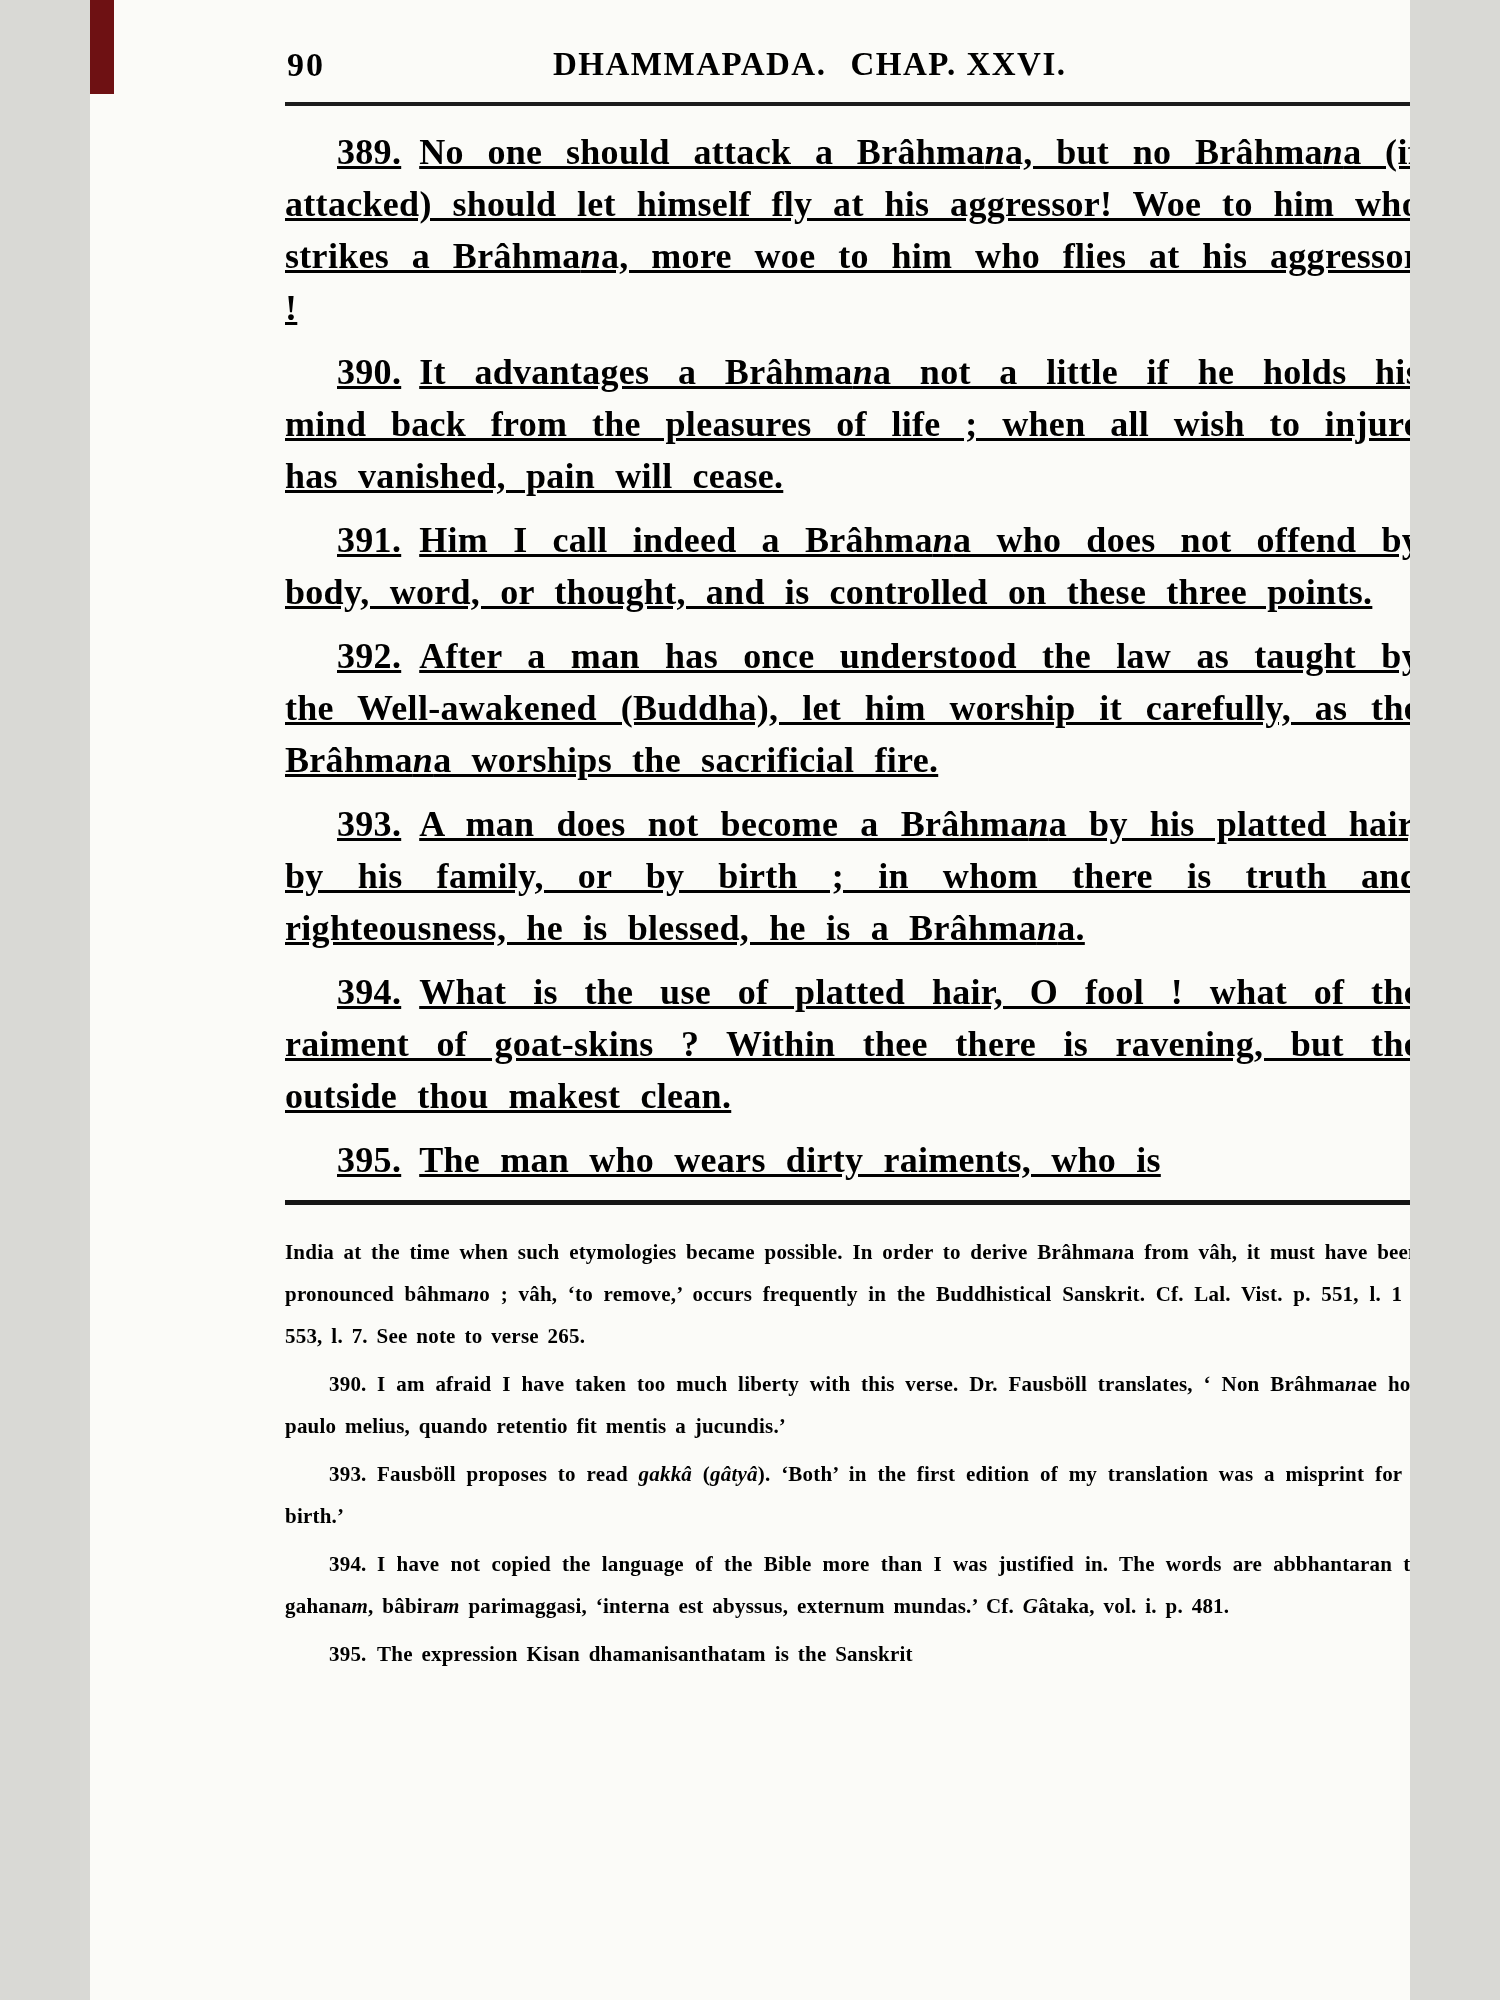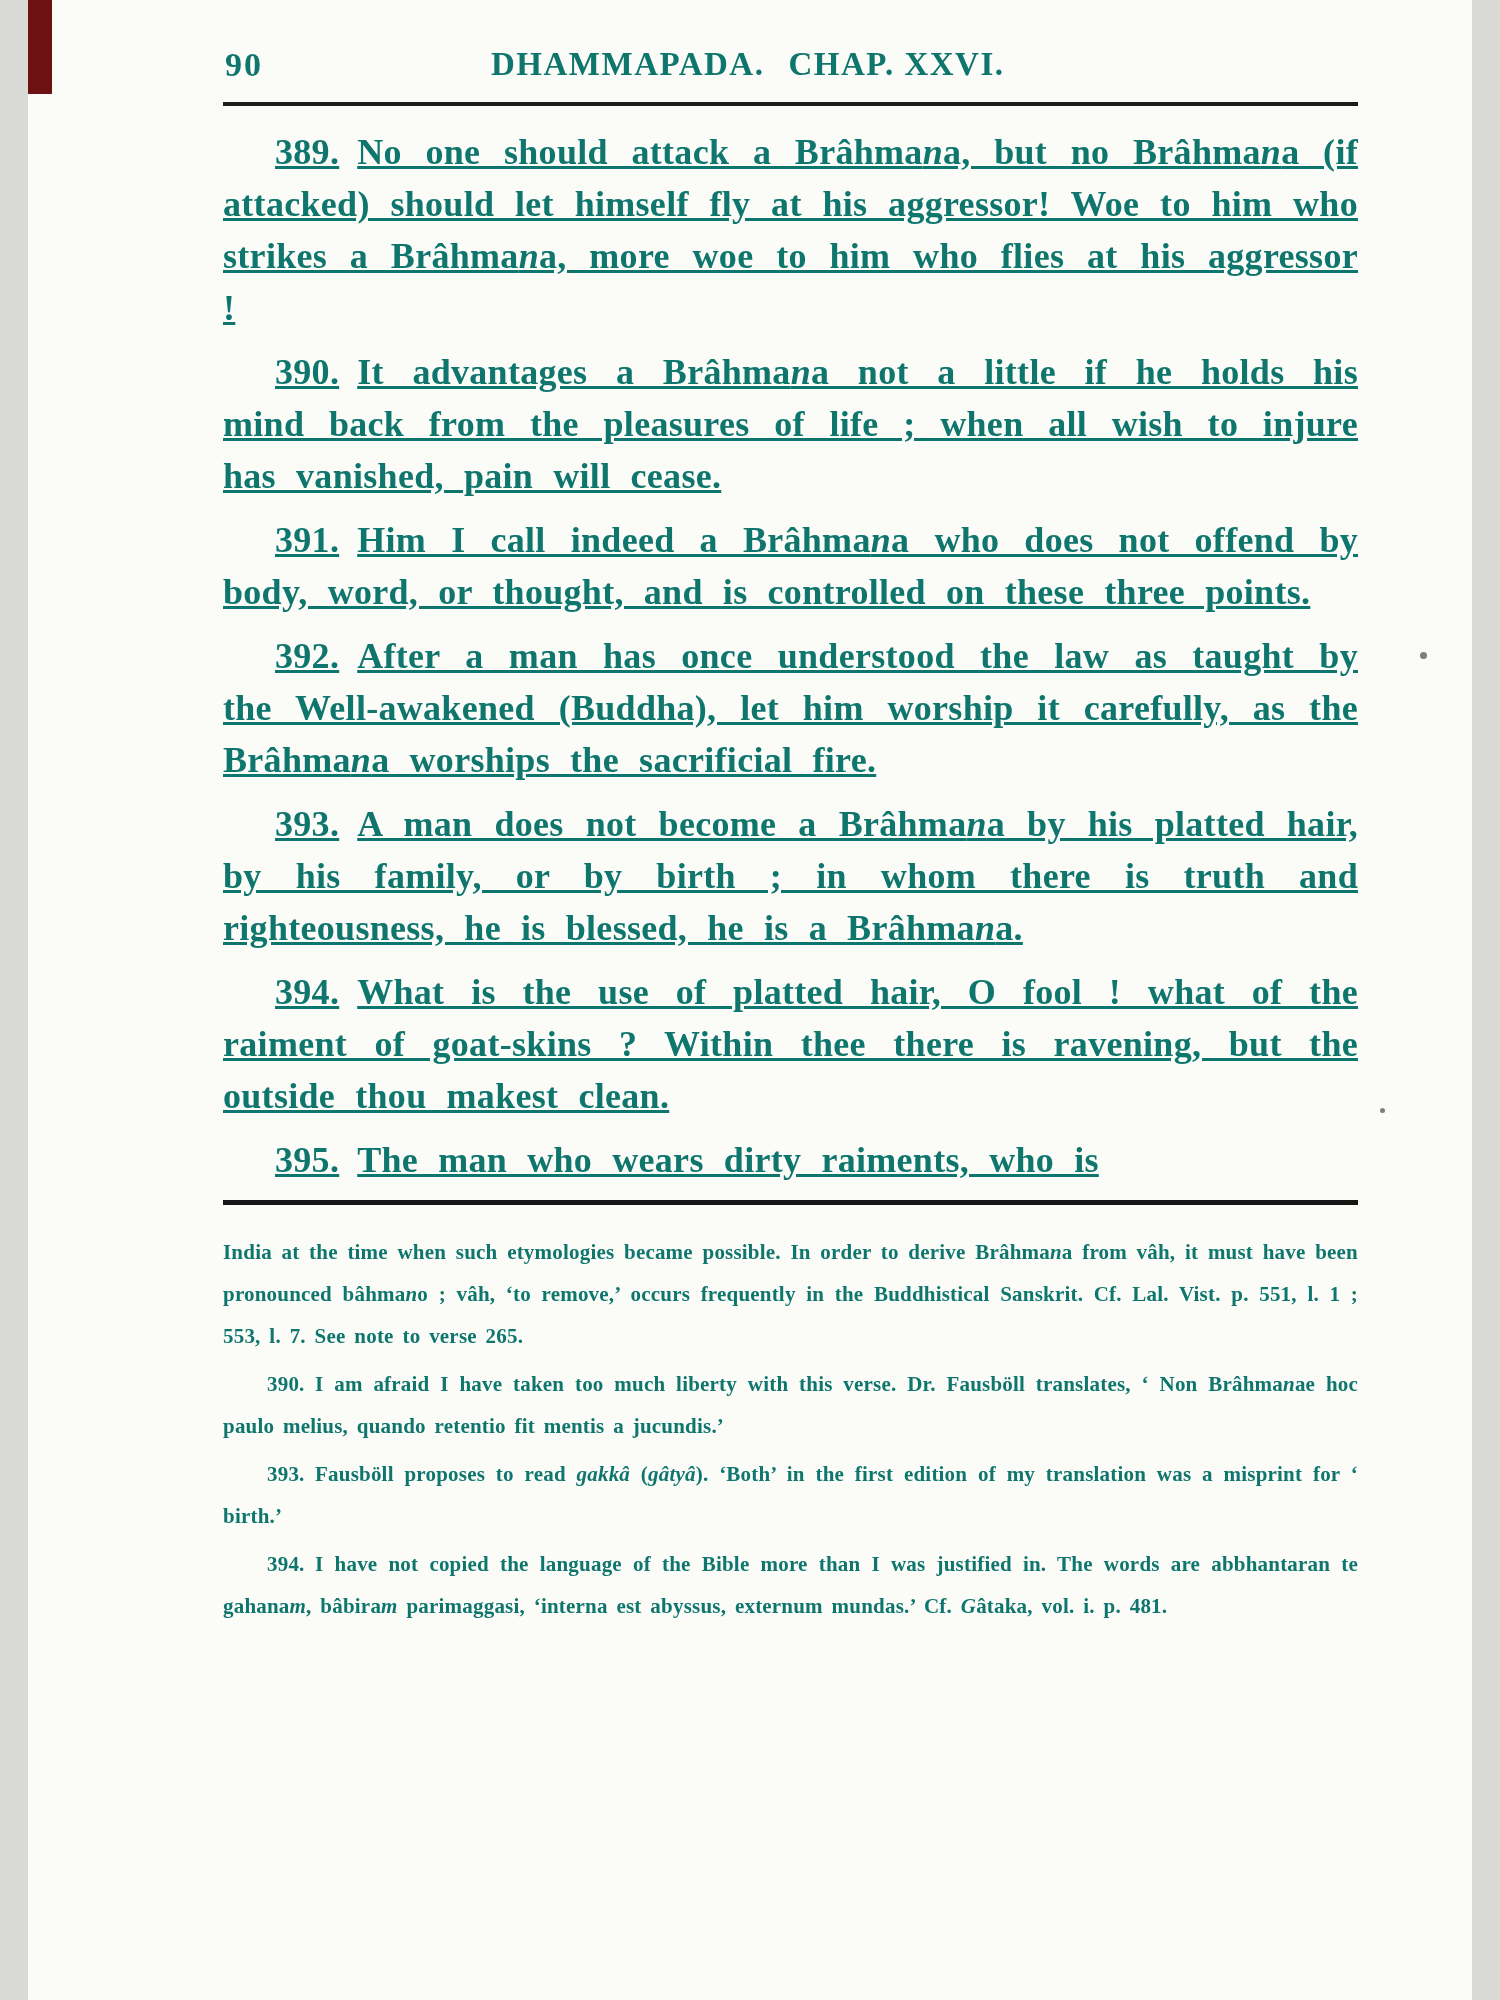--- a/index.html
+++ b/index.html
@@ -1,26 +1,26 @@
 <!DOCTYPE html>
 <html><head>
 <meta charset="utf-8">
 <style>
   * { box-sizing: border-box; }
   html, body { margin: 0; padding: 0; }
   body { background: #d9d9d5; }
 
   .page {
     position: relative;
-    width: 1444px;
+    width: 1320px;
     height: 2000px;
     margin: 0 auto;
     background: #fbfbf8;
     font-family: "Liberation Serif", "DejaVu Serif", serif;
-    color: #0f766e;
+    color: #000000;
     overflow: hidden;
   }
 
   .scan-mark {
     position: absolute;
     left: 0; top: 0;
     width: 24px; height: 94px;
     background: #6e1113;
   }
   .scan-speck {
@@ -121,16 +121,17 @@
       <p class="verse"><span class="vnum">395.</span><span>The man who wears dirty raiments, who is</span></p>
     </div>
 
     <div class="fn-rule"></div>
 
     <div class="footnotes">
       <p class="footnote cont"><span class="fnum"></span><span>India at the time when such etymologies became possible.  In order to derive Brâhma<i>n</i>a from vâh, it must have been pronounced bâhma<i>n</i>o ;  vâh, ‘to remove,’ occurs frequently in the Buddhistical Sanskrit.  Cf. Lal. Vist. p. 551, l. 1 ;  553, l. 7.  See note to verse 265.</span></p>
       <p class="footnote"><span class="fnum">390.</span><span>I am afraid I have taken too much liberty with this verse. Dr. Fausböll translates, ‘ Non Brâhma<i>n</i>ae hoc paulo melius, quando retentio fit mentis a jucundis.’</span></p>
       <p class="footnote"><span class="fnum">393.</span><span>Fausböll proposes to read <i>gakkâ</i> (<i>gâtyâ</i>).  ‘Both’ in the first edition of my translation was a misprint for ‘ birth.’</span></p>
       <p class="footnote"><span class="fnum">394.</span><span>I have not copied the language of the Bible more than I was justified in.  The words are abbhantaran te gahana<i>m</i>, bâbira<i>m</i> parimaggasi, ‘interna est abyssus, externum mundas.’   Cf. <i>G</i>âtaka, vol. i. p. 481.</span></p>
+      <p class="footnote"><span class="fnum">395.</span><span>The expression Kisan dhamanisanthatam is the Sanskrit</span></p>
     </div>
 
   </div>
 </div>
 
 </body></html>

